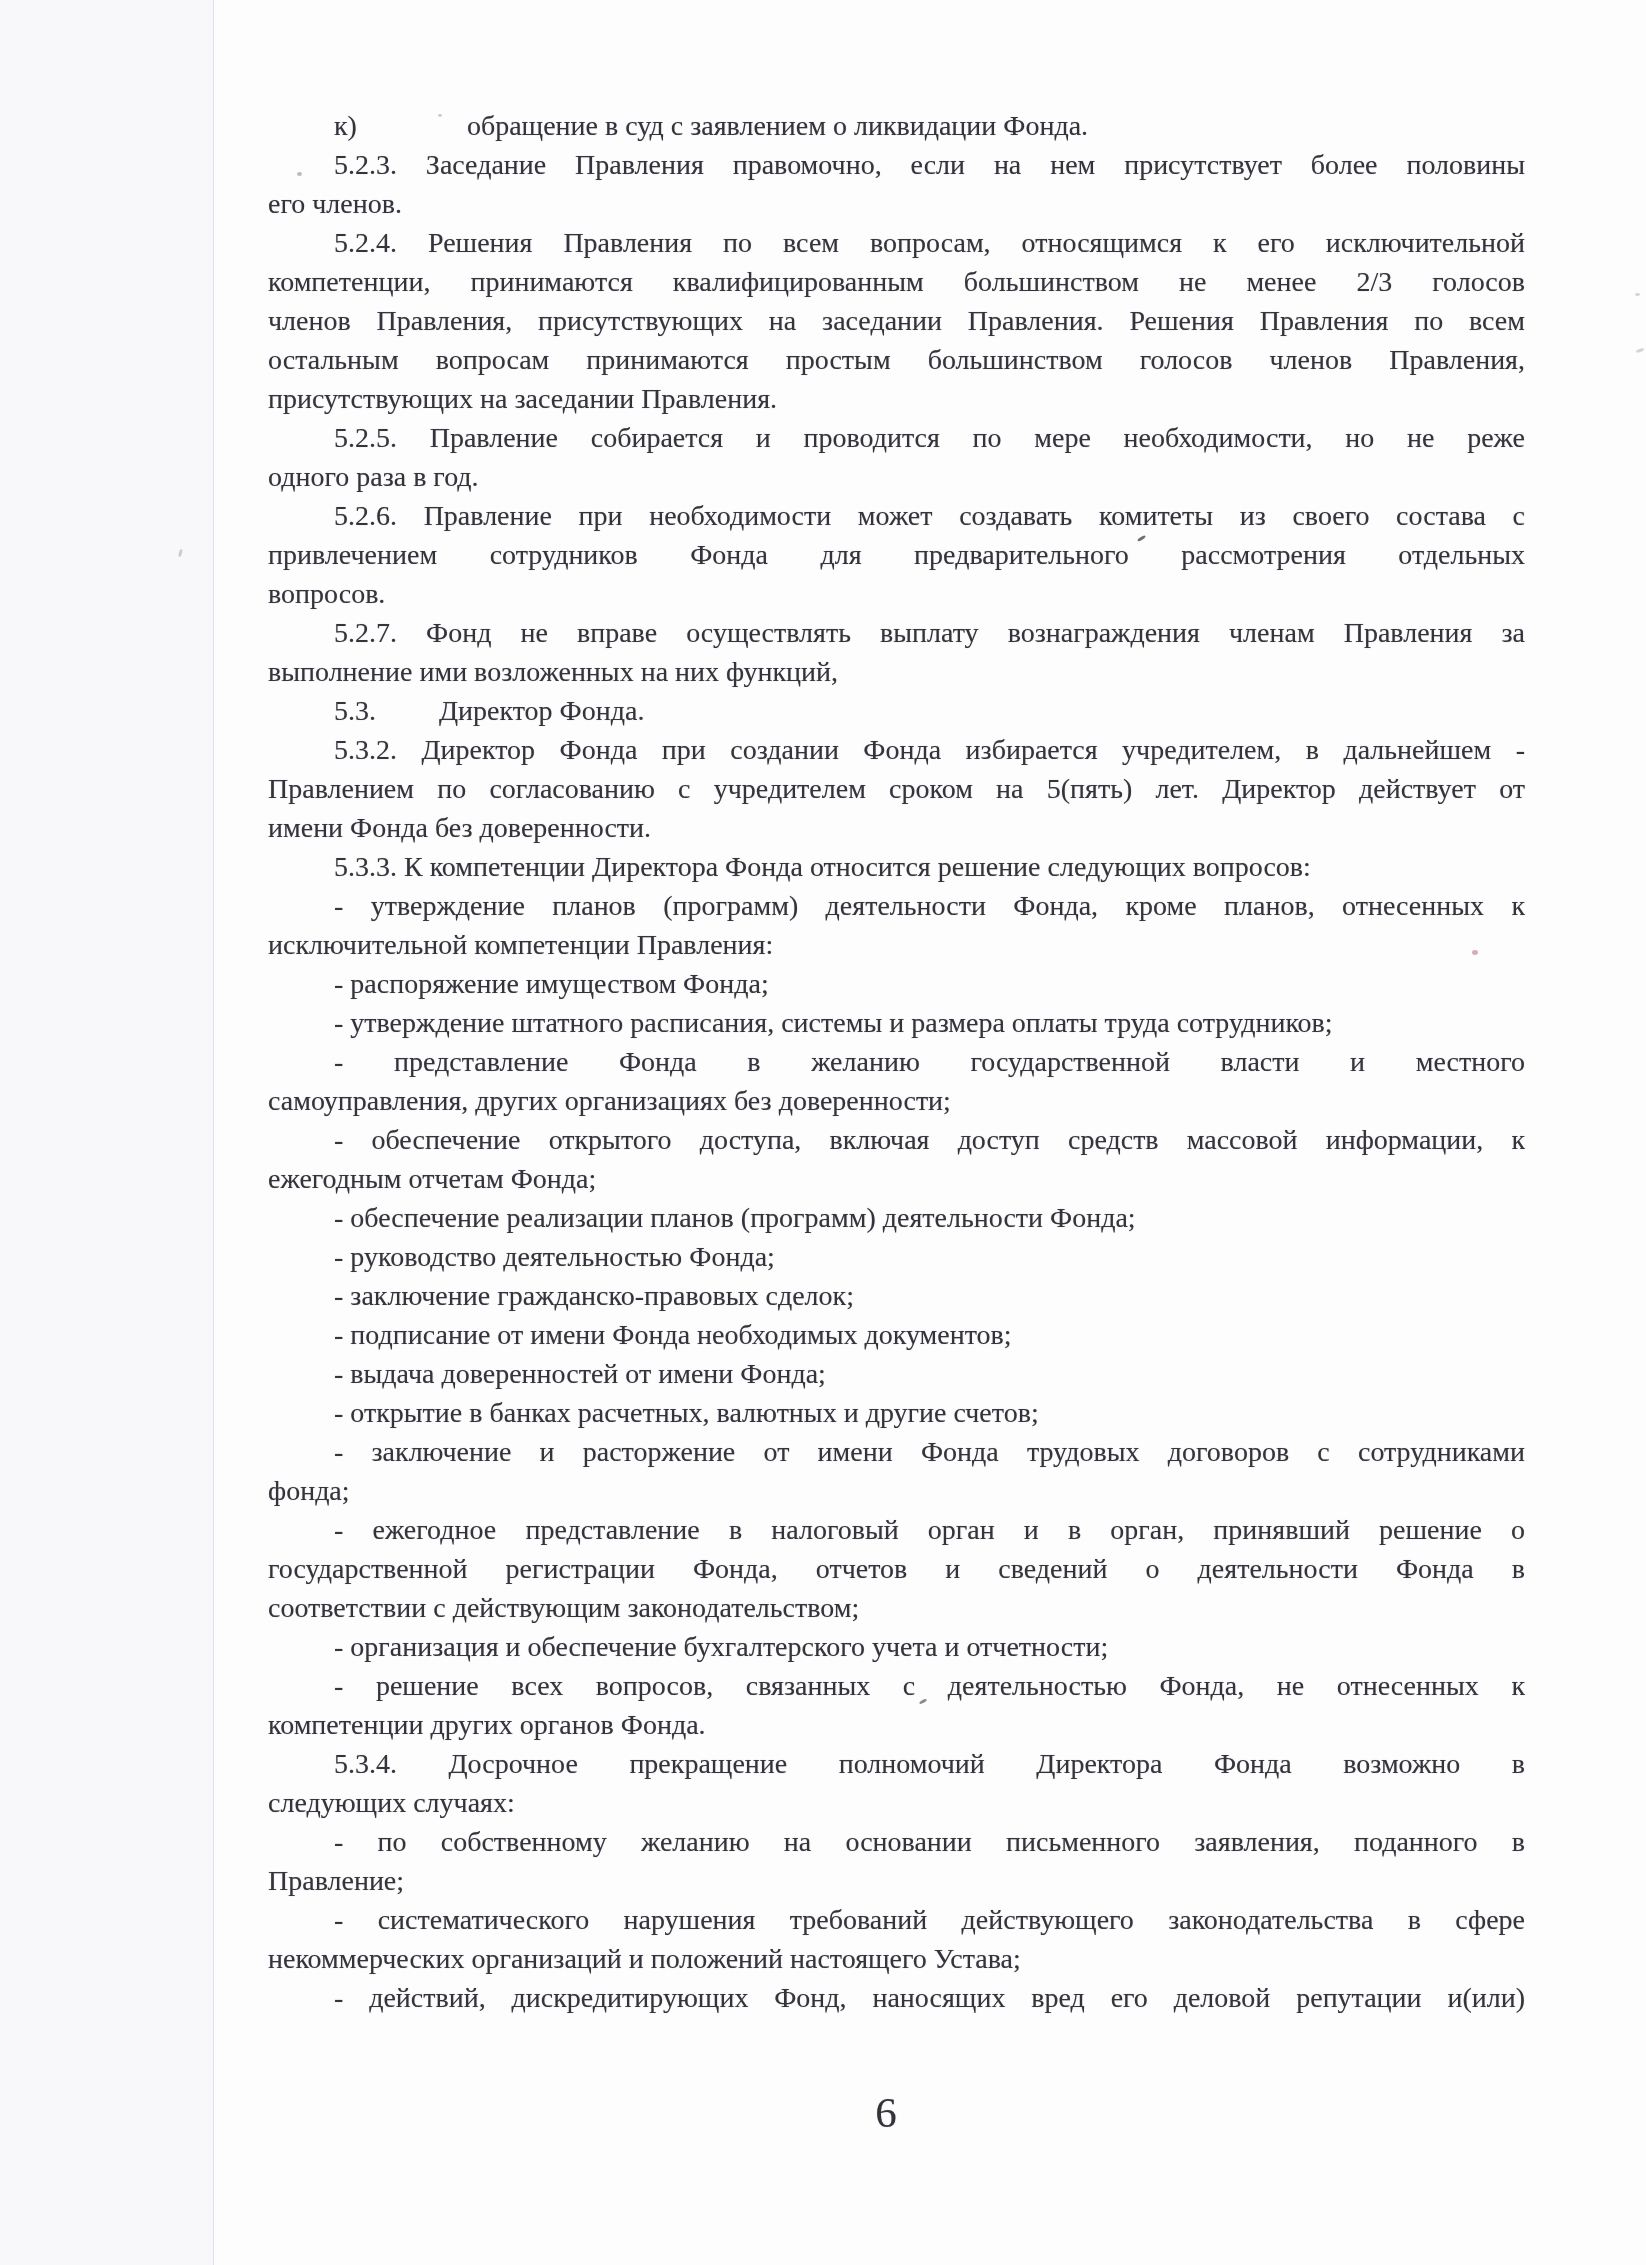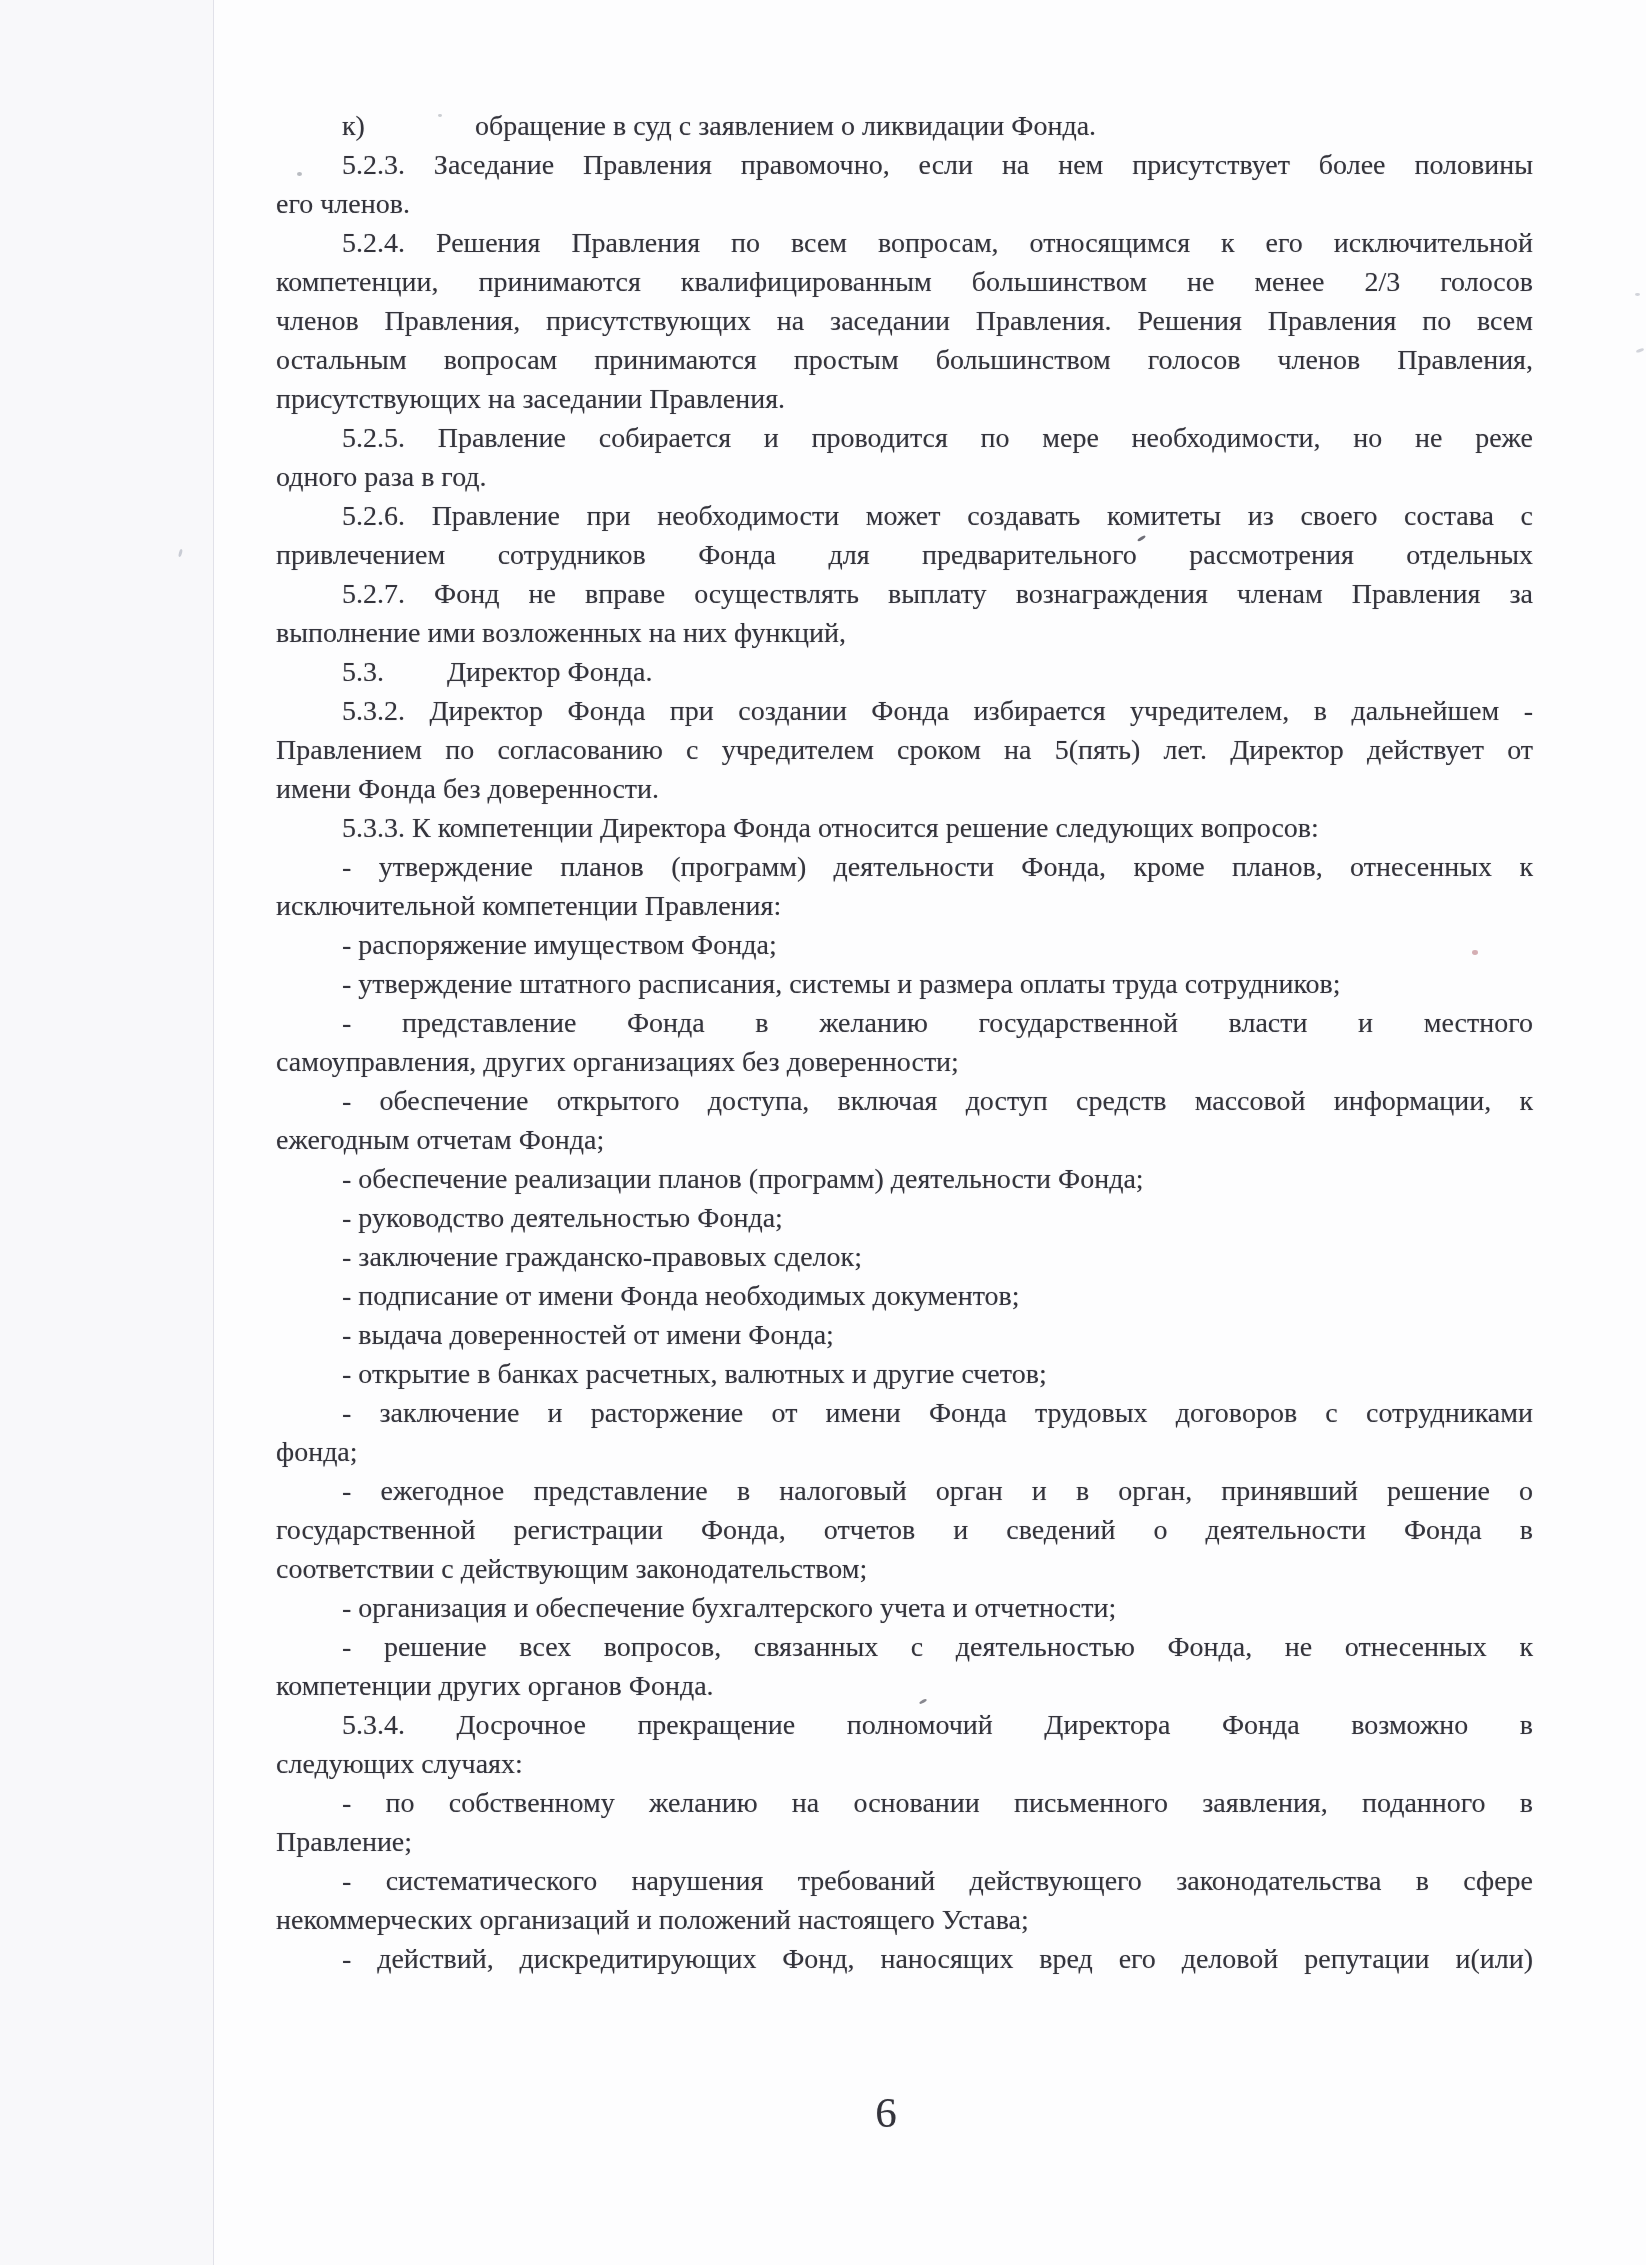--- a/index.html
+++ b/index.html
@@ -26,21 +26,21 @@
   }
   .left-strip {
     position: absolute;
     left: 0; top: 0;
     width: 214px; height: 2265px;
     background: var(--left-strip);
     border-right: 1px solid var(--edge-line);
   }
   .content {
     position: absolute;
-    left: 276px;
+    left: 268px;
     top: 106px;
     width: 1257px;
     color: var(--ink);
     font-size: 28px;
     line-height: 39px;
     text-shadow: 0 0 1px rgba(52,52,60,0.35);
   }
   .para { margin: 0; }
   .line { white-space: pre-wrap; }
   .line.justify {
@@ -84,20 +84,21 @@
         <div class="line justify">остальным вопросам принимаются простым большинством голосов членов Правления,</div>
         <div class="line">присутствующих на заседании Правления.</div>
       </div>
       <div class="para">
         <div class="line first justify">5.2.5. Правление собирается и проводится по мере необходимости, но не реже</div>
         <div class="line">одного раза в год.</div>
       </div>
       <div class="para">
         <div class="line first justify">5.2.6. Правление при необходимости может создавать комитеты из своего состава с</div>
         <div class="line justify">привлечением сотрудников Фонда для предварительного рассмотрения отдельных</div>
+        <div class="line">вопросов.</div>
       </div>
       <div class="para">
         <div class="line first justify">5.2.7. Фонд не вправе осуществлять выплату вознаграждения членам Правления за</div>
         <div class="line">выполнение ими возложенных на них функций,</div>
       </div>
       <div class="para">
         <div class="line first"><span>5.3.</span><span class="spacer tab"></span><span>Директор Фонда.</span></div>
       </div>
       <div class="para">
         <div class="line first justify">5.3.2. Директор Фонда при создании Фонда избирается учредителем, в дальнейшем -</div>

